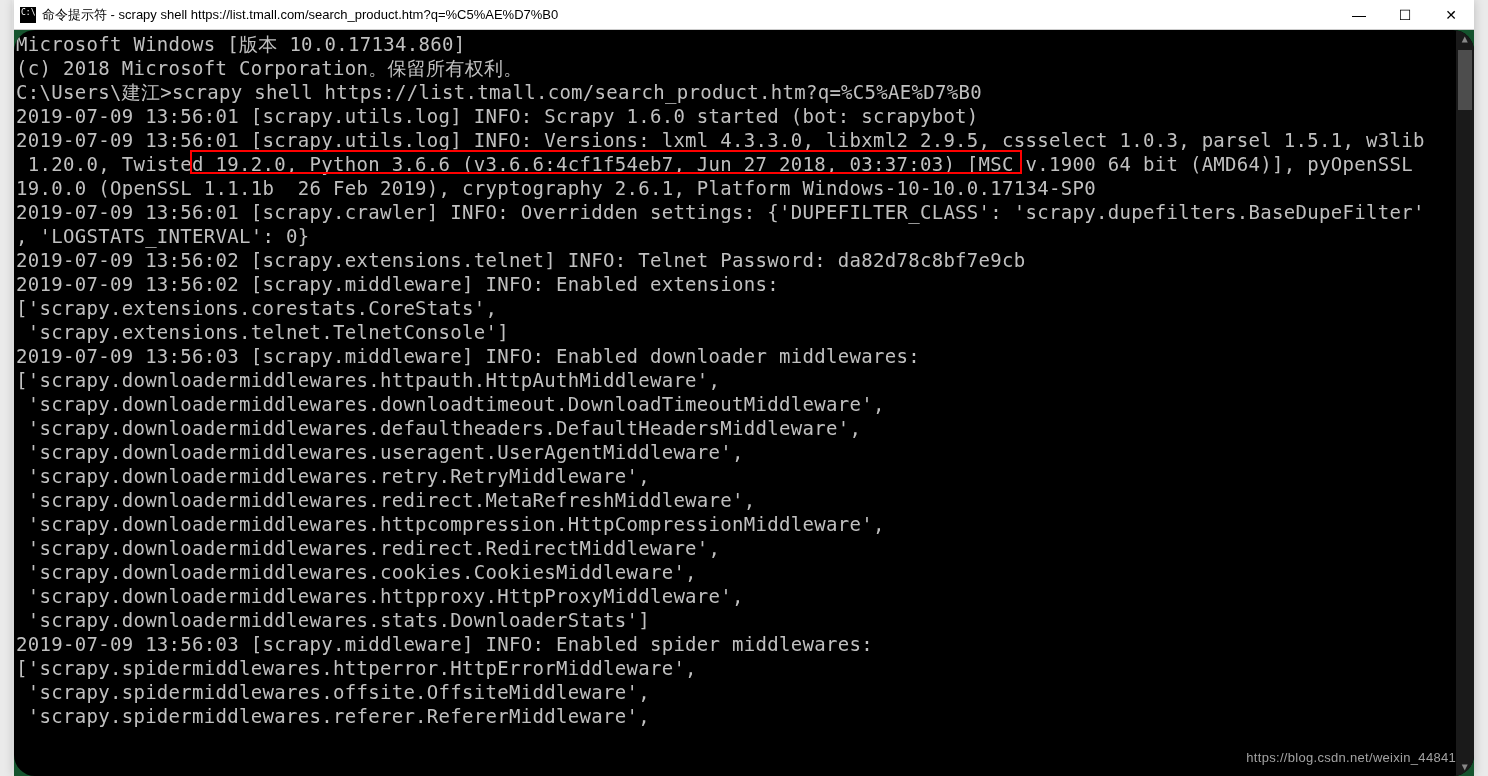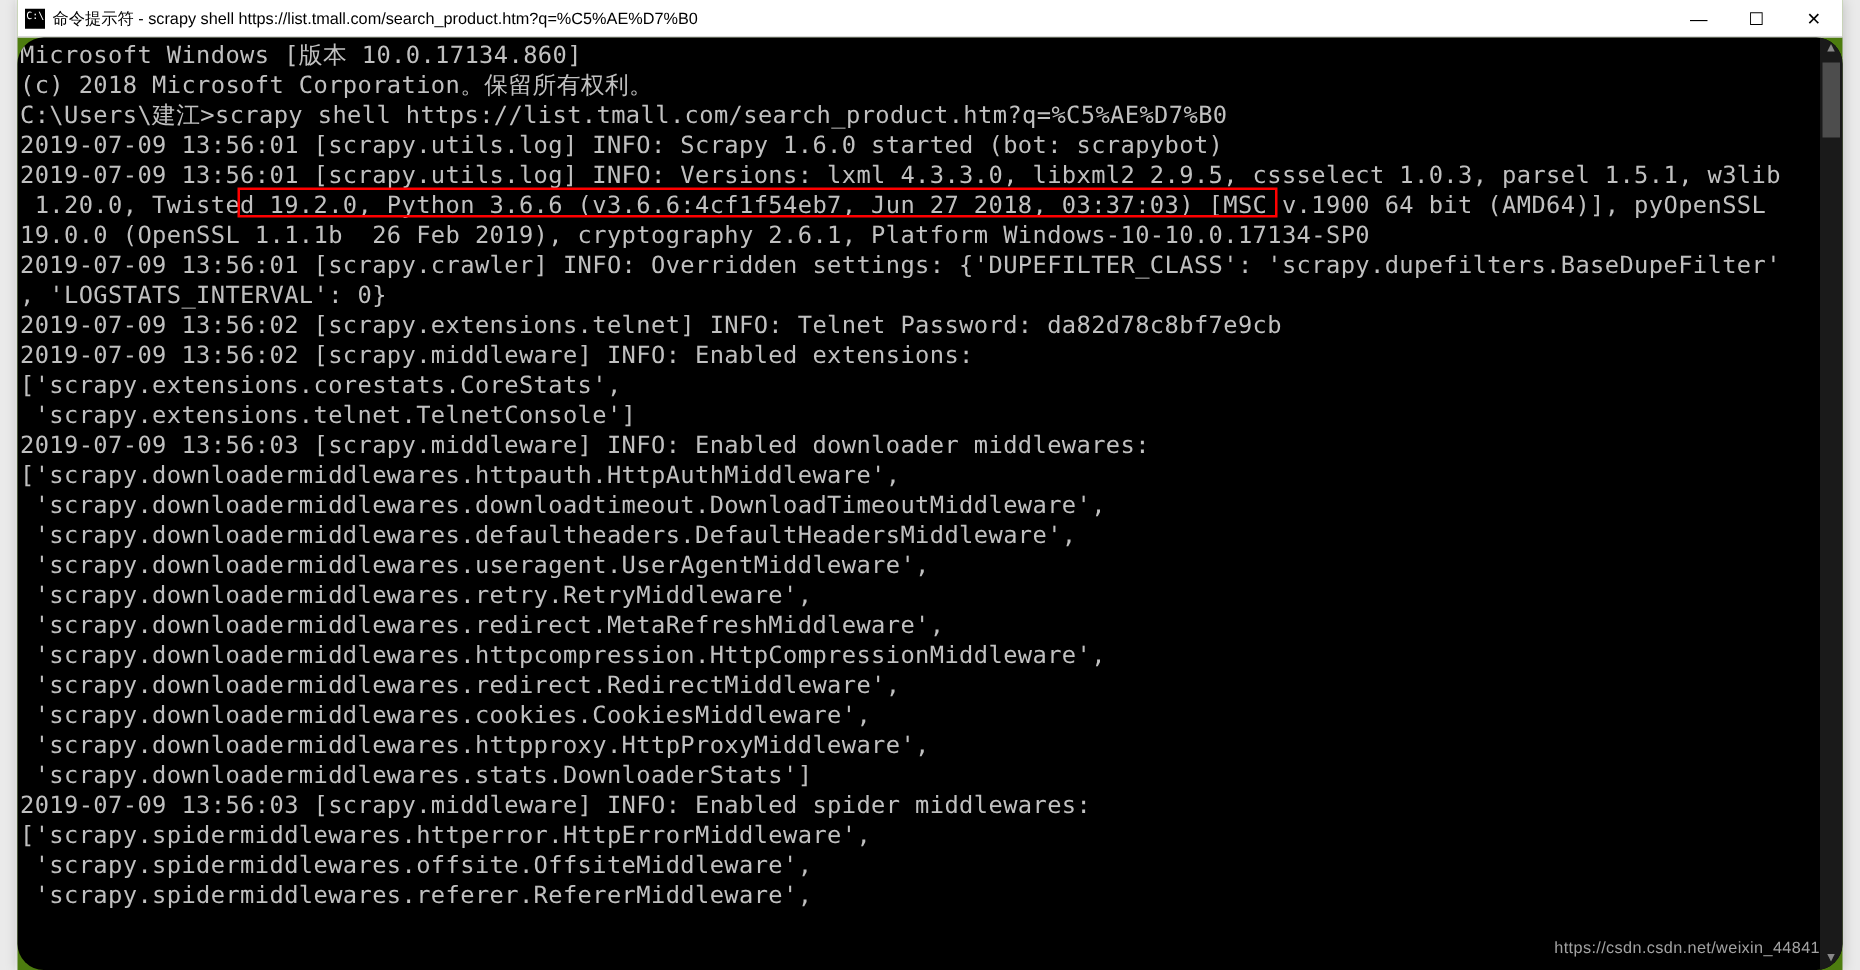--- a/index.html
+++ b/index.html
@@ -29,21 +29,21 @@
     width: 14px;
     height: 776px;
     background: #eaeaea;
   }
   .window {
     position: absolute;
     left: 14px;
     top: 0;
     width: 1460px;
     height: 776px;
-    background: #4d7c0f;
+    background: #14532d;
     box-shadow: 0 0 10px rgba(0,0,0,0.2);
   }
   .titlebar {
     height: 30px;
     background: #ffffff;
     display: flex;
     align-items: center;
     border-bottom: 1px solid #ccc;
     box-sizing: border-box;
   }
@@ -169,16 +169,16 @@
     <div class="scrollbar">
       <div class="arrow up">▲</div>
       <div class="thumb"></div>
       <div class="arrow down">▼</div>
     </div>
 
     <div class="highlight-box" id="hlbox" style="left: 176px; top: 120px; width: 832px; height: 24px;"></div>
 
     
 
-    <div class="watermark">https://csdn.csdn.net/weixin_44841</div>
+    <div class="watermark">https://blog.csdn.net/weixin_44841</div>
   </div>
 
 </div>
 
 </body></html>

